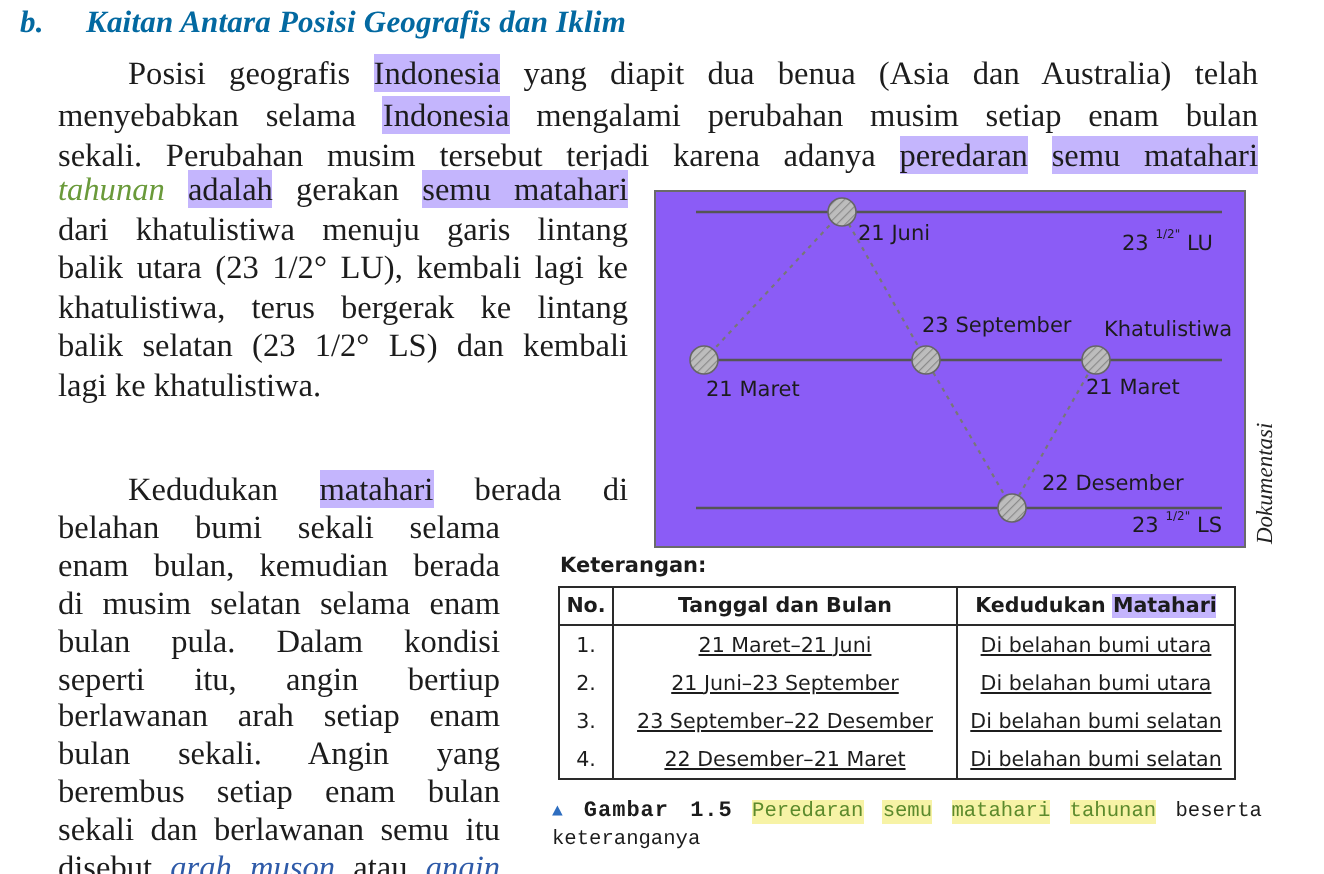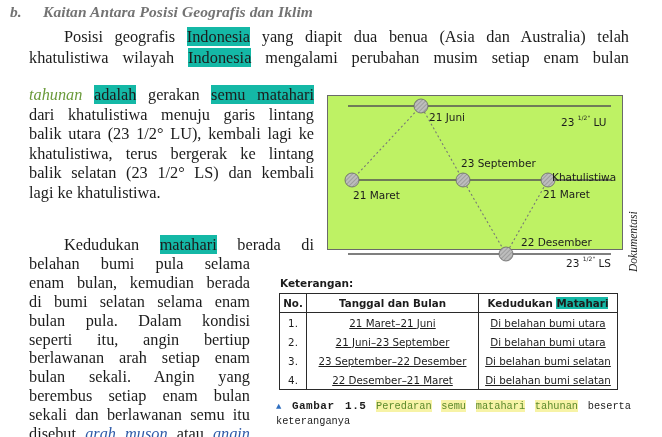--- a/index.html
+++ b/index.html
@@ -3,24 +3,24 @@
 <meta charset="utf-8">
 <style>
   html, body { margin:0; padding:0; }
   body {
     width:662px; height:437px; overflow:hidden; background:#ffffff; position:relative;
     font-family:"DejaVu Serif", "Liberation Serif", serif; color:#1c1c1c;
   }
   .heading {
     position:absolute; left:10px; top:3px;
     font-family:"Liberation Serif", serif; font-style:italic; font-weight:bold;
-    font-size:15.5px; color:#737373; letter-spacing:0.1px;
+    font-size:15.5px; color:#0369a1; letter-spacing:0.1px;
   }
   .heading .letter { display:inline-block; width:33px; }
-  .hl { background:#14b8a6; }
+  .hl { background:#c4b5fd; }
   .green-italic { color:#6a9a3a; font-style:italic; font-family:"Liberation Serif", serif; }
   .blue-italic { color:#2e5aa8; font-style:italic; }
   .para-full {
     position:absolute; left:29px; top:27px; width:600px;
     font-family:"Liberation Serif", serif; font-size:16.3px; line-height:20.5px; text-align:justify;
   }
   .para-full .line { display:block; white-space:nowrap; text-align-last:justify; text-align:justify; }
   .line-indent { padding-left:35px; }
   .col-left {
     position:absolute; left:29px; top:85px; width:285px;
@@ -31,22 +31,22 @@
   .col-left2 {
     position:absolute; left:29px; top:218px; width:285px;
     font-family:"Liberation Serif", serif; font-size:16.3px; line-height:18.9px;margin-top:18px;
   }
   .col-left2 .line { display:block; white-space:nowrap; text-align:justify; text-align-last:justify; }
   .col-left2 .line.narrow { width:221px; }
   .col-left2 .line.wide { width:285px; }
   .col-left2 .line.cut { height:8px; overflow:hidden; text-align-last:left; }
 
   .diagram {
-    position:absolute; left:327px; top:95px; width:296px; height:155px;
-    border:1.5px solid #6a6a6a; box-sizing:border-box; background:#bef264;
+    position:absolute; left:327px; top:95px; width:296px; height:179px;
+    border:1.5px solid #6a6a6a; box-sizing:border-box; background:#8b5cf6;
   }
   .diagram svg { position:absolute; left:0; top:0; }
   .dlabel {
     position:absolute; font-family:"DejaVu Sans", sans-serif; font-size:10.5px; color:#1c1c1c; white-space:nowrap;
   }
   .dlabel sup { font-size:6px; vertical-align:6px; }
   .credit {
     position:absolute; left:627px; top:272px; transform-origin:0 0; transform:rotate(-90deg);
     font-family:"Liberation Serif", serif; font-style:italic; font-size:11.5px; color:#222; white-space:nowrap;
   }
@@ -76,37 +76,38 @@
 </style>
 </head>
 <body>
 
 <div class="heading">
   <span class="letter">b.</span><span>Kaitan Antara Posisi Geografis dan Iklim</span>
 </div>
 
 <div class="para-full">
   <span class="line line-indent"><span>Posisi geografis </span><span class="hl">Indonesia</span><span> yang diapit dua benua (Asia dan Australia) telah</span></span>
-  <span class="line"><span>khatulistiwa wilayah </span><span class="hl">Indonesia</span><span> mengalami perubahan musim setiap enam bulan</span></span>
+  <span class="line"><span>menyebabkan selama </span><span class="hl">Indonesia</span><span> mengalami perubahan musim setiap enam bulan</span></span>
+  <span class="line"><span>sekali. Perubahan musim tersebut terjadi karena adanya </span><span class="hl">peredaran</span><span> </span><span class="hl">semu matahari</span></span>
 </div>
 
 <div class="col-left">
   <span class="line"><span class="green-italic">tahunan</span><span> </span><span class="hl">adalah</span><span> gerakan </span><span class="hl">semu matahari</span></span>
   <span class="line">dari khatulistiwa menuju garis lintang</span>
   <span class="line">balik utara (23 1/2° LU), kembali lagi ke</span>
   <span class="line">khatulistiwa, terus bergerak ke lintang</span>
   <span class="line">balik selatan (23 1/2° LS) dan kembali</span>
   <span class="line last">lagi ke khatulistiwa.</span>
 </div>
 
 <div class="col-left2">
   <span class="line wide line-indent" style="width:250px"><span>Kedudukan </span><span class="hl">matahari</span><span> berada di</span></span>
-  <span class="line narrow">belahan bumi pula selama</span>
+  <span class="line narrow">belahan bumi sekali selama</span>
   <span class="line narrow">enam bulan, kemudian berada</span>
-  <span class="line narrow">di bumi selatan selama enam</span>
+  <span class="line narrow">di musim selatan selama enam</span>
   <span class="line narrow">bulan pula. Dalam kondisi</span>
   <span class="line narrow">seperti itu, angin bertiup</span>
   <span class="line narrow">berlawanan arah setiap enam</span>
   <span class="line narrow">bulan sekali. Angin yang</span>
   <span class="line narrow">berembus setiap enam bulan</span>
   <span class="line narrow">sekali dan berlawanan semu itu</span>
   <span class="line narrow"><span>disebut </span><span class="blue-italic">arah muson</span><span> atau </span><span class="blue-italic">angin</span></span>
   <span class="line narrow cut"><span class="blue-italic">musim.</span></span>
 </div>
 
@@ -124,21 +125,21 @@
     <polyline points="24,84 93,10 135,84 178,158 220,84" fill="none" stroke="#777" stroke-width="1.1" stroke-dasharray="2,2.5"></polyline>
     <circle cx="24" cy="84" r="7" fill="url(#hatch)" stroke="#666" stroke-width="0.8"></circle>
     <circle cx="93" cy="10" r="7" fill="url(#hatch)" stroke="#666" stroke-width="0.8"></circle>
     <circle cx="135" cy="84" r="7" fill="url(#hatch)" stroke="#666" stroke-width="0.8"></circle>
     <circle cx="178" cy="158" r="7" fill="url(#hatch)" stroke="#666" stroke-width="0.8"></circle>
     <circle cx="220" cy="84" r="7" fill="url(#hatch)" stroke="#666" stroke-width="0.8"></circle>
   </svg>
   <span class="dlabel" style="left:101px;top:15px">21 Juni</span>
   <span class="dlabel" style="left:233px;top:18px"><span>23</span> <sup>1/2"</sup><span> LU</span></span>
   <span class="dlabel" style="left:133px;top:61px">23 September</span>
-  <span class="dlabel" style="left:224px;top:75px">Khatulistiwa</span>
+  <span class="dlabel" style="left:224px;top:63px">Khatulistiwa</span>
   <span class="dlabel" style="left:25px;top:93px">21 Maret</span>
   <span class="dlabel" style="left:215px;top:92px">21 Maret</span>
   <span class="dlabel" style="left:193px;top:140px">22 Desember</span>
   <span class="dlabel" style="left:238px;top:159px"><span>23</span> <sup>1/2"</sup><span> LS</span></span>
 </div>
 <div class="credit">Dokumentasi</div>
 
 <div class="ket-title">Keterangan:</div>
 <table class="ket">
   <thead>

